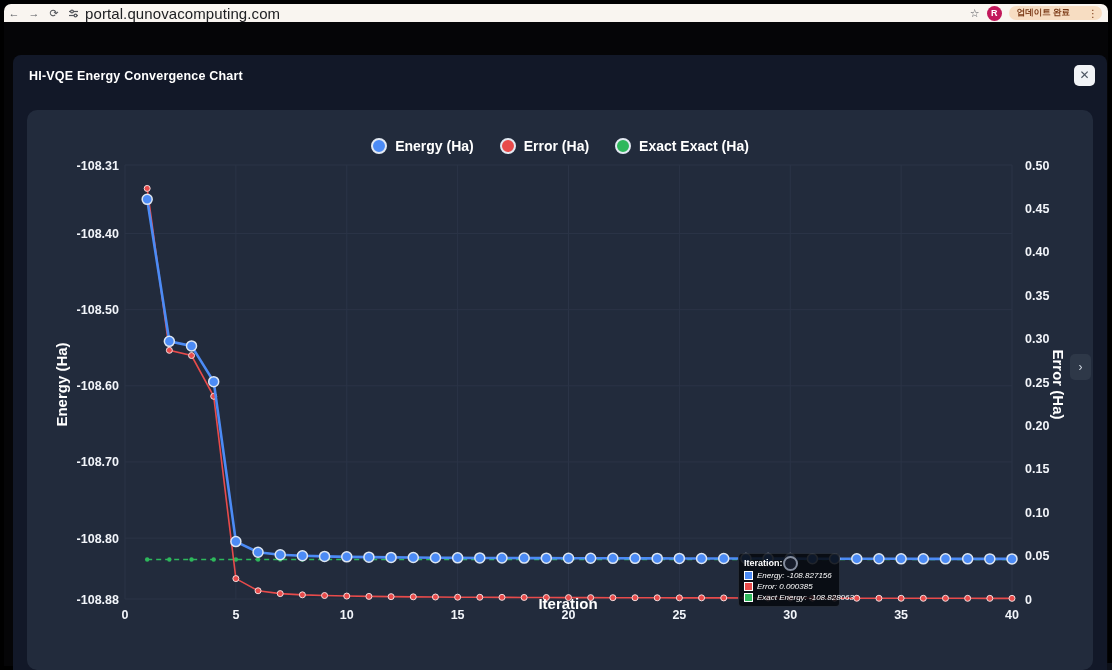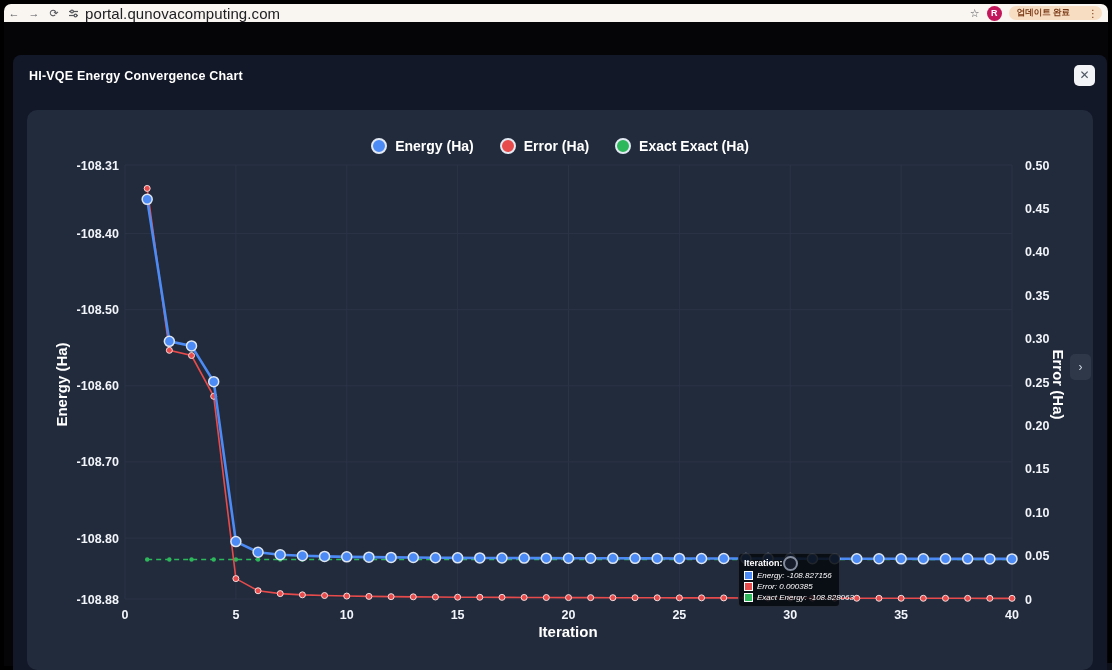--- a/index.html
+++ b/index.html
@@ -40,21 +40,21 @@
     justify-content:center; gap:26px; z-index:3; }
   .legend-item { display:flex; align-items:center; gap:8px; cursor:pointer; }
   .legend-marker { width:16px; height:16px; border-radius:50%; border:2px solid #e3e9f2; }
   .legend-label { color:#fff; font-size:14px; font-weight:700; }
   svg.chart { position:absolute; left:0; top:0; }
   text.tick { fill:#f2f5fa; font-size:12.5px; font-weight:700;
     font-family:"Liberation Sans","DejaVu Sans",sans-serif; }
   .axis-title { position:absolute; color:#fff; font-size:15px; font-weight:700; z-index:2; }
   .axis-title.left  { left:-22px; top:266px; transform:rotate(-90deg); width:112px; text-align:center; }
   .axis-title.right { left:976px; top:266px; transform:rotate(90deg); width:110px; text-align:center; }
-  .axis-title.bottom{ left:491px; top:513px; width:100px; text-align:center; }
+  .axis-title.bottom{ left:491px; top:485px; width:100px; text-align:center; }
 
   
   .tooltip { position:absolute; left:711px; top:443px; width:102px; z-index:4;
     background:rgba(6,9,15,.88); border:1px solid rgba(90,100,120,.35); border-radius:4px;
     padding:4px 5px; color:#fff; }
   .tooltip-header { font-size:9px; font-weight:700; margin-bottom:3px; }
   .tooltip-row { display:flex; align-items:center; gap:4px; margin-top:2px;font-style:italic; }
   .tooltip-swatch { width:9px; height:9px; border:1px solid #fff; flex:0 0 auto; }
   .tooltip-label { font-size:8px; white-space:nowrap; }
   .hover-dot { position:absolute; left:756px; top:446px; width:15px; height:15px; z-index:5;

